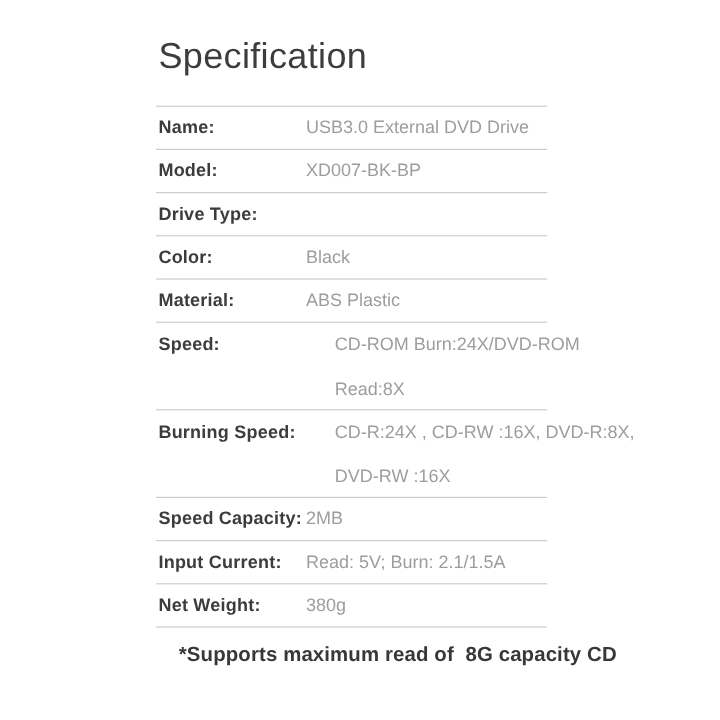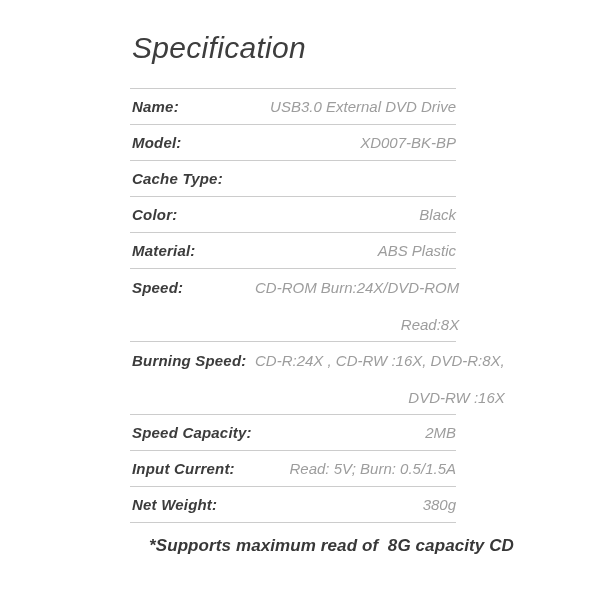--- a/index.html
+++ b/index.html
@@ -7,21 +7,20 @@
     padding: 0;
     background: #ffffff;
   }
   .page {
     position: relative;
     width: 600px;
     height: 600px;
     background: var(--bg, #ffffff);
     font-family: "Liberation Sans", sans-serif;
     overflow: hidden;
-    font-style: italic;
   }
   .title {
     position: absolute;
     left: 132px;
     top: 31px;
     font-size: 30px;
     font-weight: 400;
     letter-spacing: 0.3px;
     color: var(--title-color, #3d3d3d);
   }
@@ -35,39 +34,39 @@
   .spec-row {
     box-sizing: border-box;
     display: flex;
     align-items: center;
     height: 36px;
     border-bottom: 1px solid var(--divider-color, #cccccc);
   }
   .spec-row.double {
     height: 73px;
     align-items: flex-start;
+    gap: 24px;
   }
   .spec-label {
     box-sizing: border-box;
     flex: 0 0 125px;
     padding-left: 2px;
     font-size: 15px;
     font-weight: 600;
     letter-spacing: 0.2px;
     color: var(--label-color, #3c3c3c);
     white-space: pre;
   }
   .spec-value {
     flex: 1 1 auto;
     font-size: 15px;
     font-weight: 400;
     color: var(--value-color, #9d9d9d);
     white-space: pre;
     overflow: visible;
-    text-align: right;
   }
   .spec-row.double .spec-label,
   .spec-row.double .spec-value [data-name="spec-value-line"] {
     line-height: 37px;
   }
   .footnote {
     position: absolute;
     left: 149px;
     top: 536px;
     font-size: 17px;
@@ -88,21 +87,21 @@
     <div class="spec-label" data-name="spec-label">Name:</div>
     <div class="spec-value" data-name="spec-value"><div data-name="spec-value-line">USB3.0 External DVD Drive</div></div>
   </div>
 
   <div class="spec-row" data-name="spec-row">
     <div class="spec-label" data-name="spec-label">Model:</div>
     <div class="spec-value" data-name="spec-value"><div data-name="spec-value-line">XD007-BK-BP</div></div>
   </div>
 
   <div class="spec-row" data-name="spec-row">
-    <div class="spec-label" data-name="spec-label">Cache Type:</div>
+    <div class="spec-label" data-name="spec-label">Drive Type:</div>
   </div>
 
   <div class="spec-row" data-name="spec-row">
     <div class="spec-label" data-name="spec-label">Color:</div>
     <div class="spec-value" data-name="spec-value"><div data-name="spec-value-line">Black</div></div>
   </div>
 
   <div class="spec-row" data-name="spec-row">
     <div class="spec-label" data-name="spec-label">Material:</div>
     <div class="spec-value" data-name="spec-value"><div data-name="spec-value-line">ABS Plastic</div></div>
@@ -118,21 +117,21 @@
     <div class="spec-value" data-name="spec-value"><div data-name="spec-value-line">CD-R:24X , CD-RW :16X, DVD-R:8X,</div><div data-name="spec-value-line">DVD-RW :16X</div></div>
   </div>
 
   <div class="spec-row" data-name="spec-row">
     <div class="spec-label" data-name="spec-label">Speed Capacity:</div>
     <div class="spec-value" data-name="spec-value"><div data-name="spec-value-line">2MB</div></div>
   </div>
 
   <div class="spec-row" data-name="spec-row">
     <div class="spec-label" data-name="spec-label">Input Current:</div>
-    <div class="spec-value" data-name="spec-value"><div data-name="spec-value-line">Read: 5V; Burn: 0.5/1.5A</div></div>
+    <div class="spec-value" data-name="spec-value"><div data-name="spec-value-line">Read: 5V; Burn: 2.1/1.5A</div></div>
   </div>
 
   <div class="spec-row" data-name="spec-row">
     <div class="spec-label" data-name="spec-label">Net Weight:</div>
     <div class="spec-value" data-name="spec-value"><div data-name="spec-value-line">380g</div></div>
   </div>
 </div>
 
   <div class="footnote" data-name="footnote">*Supports maximum read of  8G capacity CD</div>
 </div>

